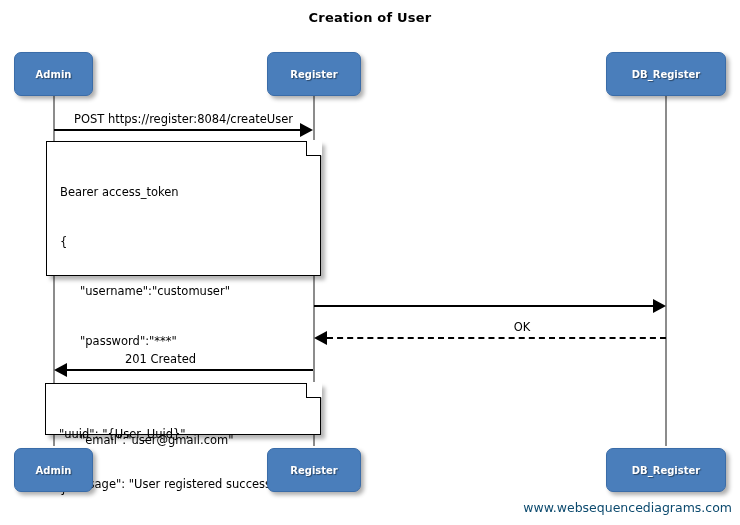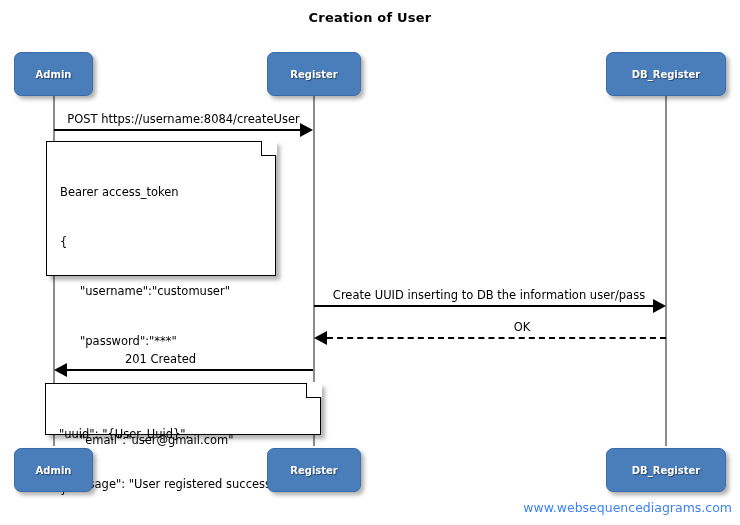--- a/index.html
+++ b/index.html
@@ -120,21 +120,21 @@
     white-space: pre;
   }
   .note-body .indent { padding-left: 20px; display: block; }
   .note-line { display: block; }
   
   #footer-credit {
     position: absolute;
     right: 8px;
     bottom: 10px;
     font-size: 12.5px;
-    color: #3b82f6;
+    color: #0c4a6e;
   }
 </style>
 </head>
 <body>
 
 <div id="canvas">
 
   <div id="diagram-title">Creation of User</div>
 
   <div class="lifeline" style="left:53px; top:96px; height:350px;"></div>
@@ -144,39 +144,38 @@
   <div class="participant" style="left:14px; top:52px; width:79px;">
     <span class="participant-label">Admin</span>
   </div>
   <div class="participant" style="left:267px; top:52px; width:94px;">
     <span class="participant-label">Register</span>
   </div>
   <div class="participant" style="left:606px; top:52px; width:120px;">
     <span class="participant-label">DB_Register</span>
   </div>
 
-  <div class="msg-label" style="left:54px; top:112px; width:259px;">POST https://username:8084/createUser</div>
+  <div class="msg-label" style="left:54px; top:112px; width:259px;">POST https://register:8084/createUser</div>
   <div class="msg-line" style="left:54px; top:129px; width:248px;"></div>
   <div class="arrow-head right" style="left:300px; top:123px;"></div>
 
-  <div class="note" style="left:46px; top:141px; width:230px; height:135px;">
+  <div class="note" style="left:46px; top:141px; width:275px; height:135px;">
     <div class="note-fold-cut"></div>
     <div class="note-fold"></div>
     <div class="note-body">
       <span class="note-line">Bearer access_token</span>
       <span class="note-line">{</span>
       <span class="note-line indent">"username":"customuser"</span>
       <span class="note-line indent">"password":"***"</span>
       <span class="note-line indent">"description":"Exposer (APF, AMF, AEF)"</span>
       <span class="note-line indent">"email":"user@gmail.com"</span>
       <span class="note-line">}</span>
     </div>
   </div>
 
-  <div class="msg-label" style="left:314px; top:288px; width:350px;">Create UUID inserting to DB the information user/pass</div>
   <div class="msg-line" style="left:314px; top:305px; width:341px;"></div>
   <div class="arrow-head right" style="left:653px; top:299px;"></div>
 
   <div class="msg-label" style="left:314px; top:320px; width:416px;">OK</div>
   <div class="msg-line dashed" style="left:327px; top:337px; width:339px;"></div>
   <div class="arrow-head left" style="left:314px; top:331px;"></div>
 
   <div class="msg-label" style="left:54px; top:352px; width:213px;">201 Created</div>
   <div class="msg-line" style="left:67px; top:369px; width:246px;"></div>
   <div class="arrow-head left" style="left:54px; top:363px;"></div>

